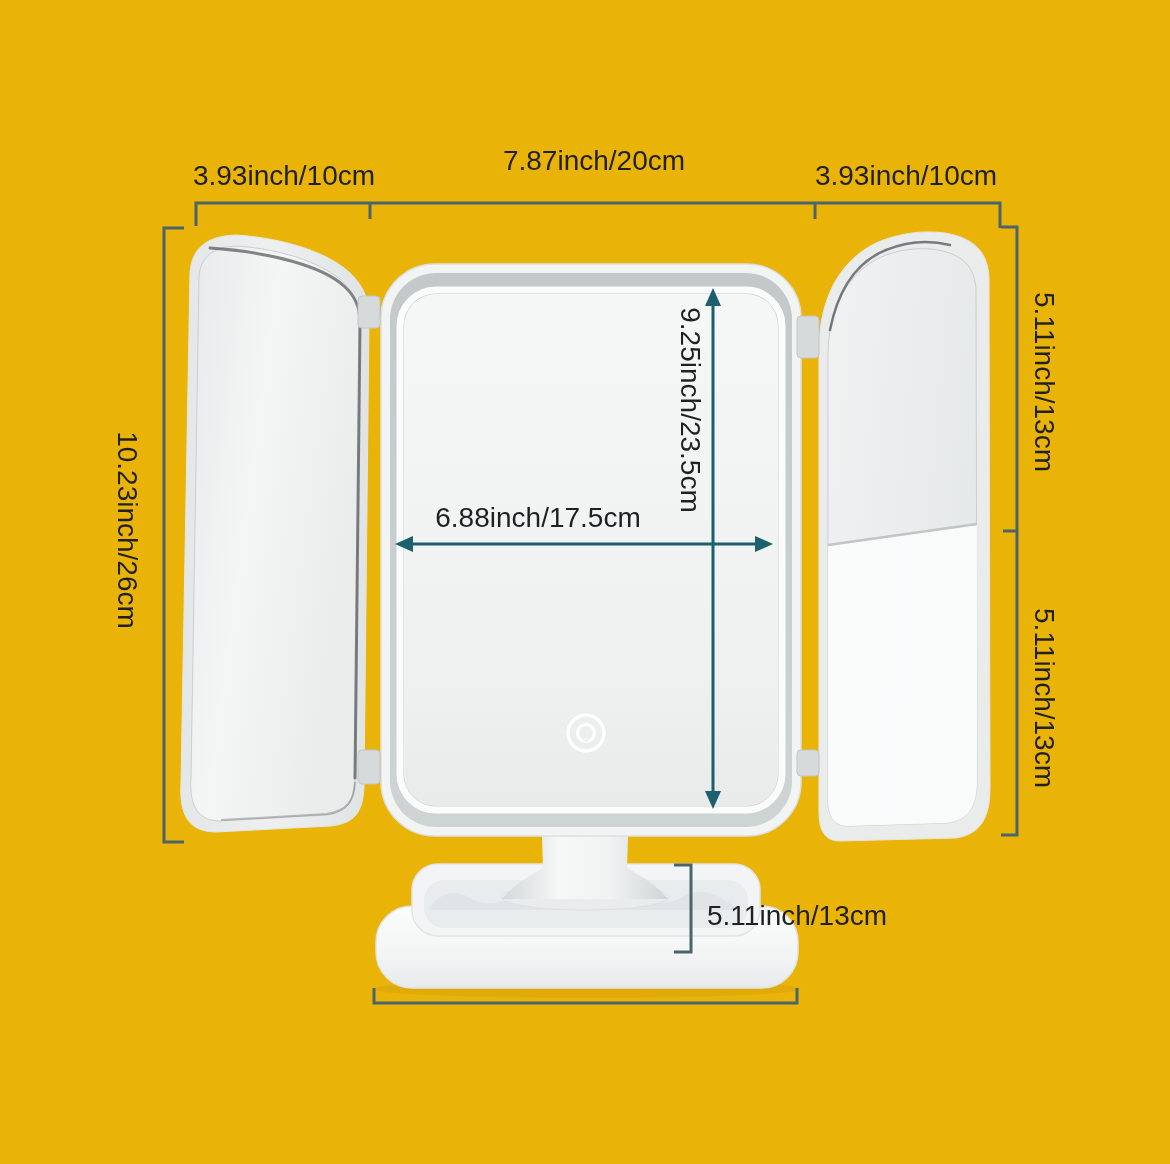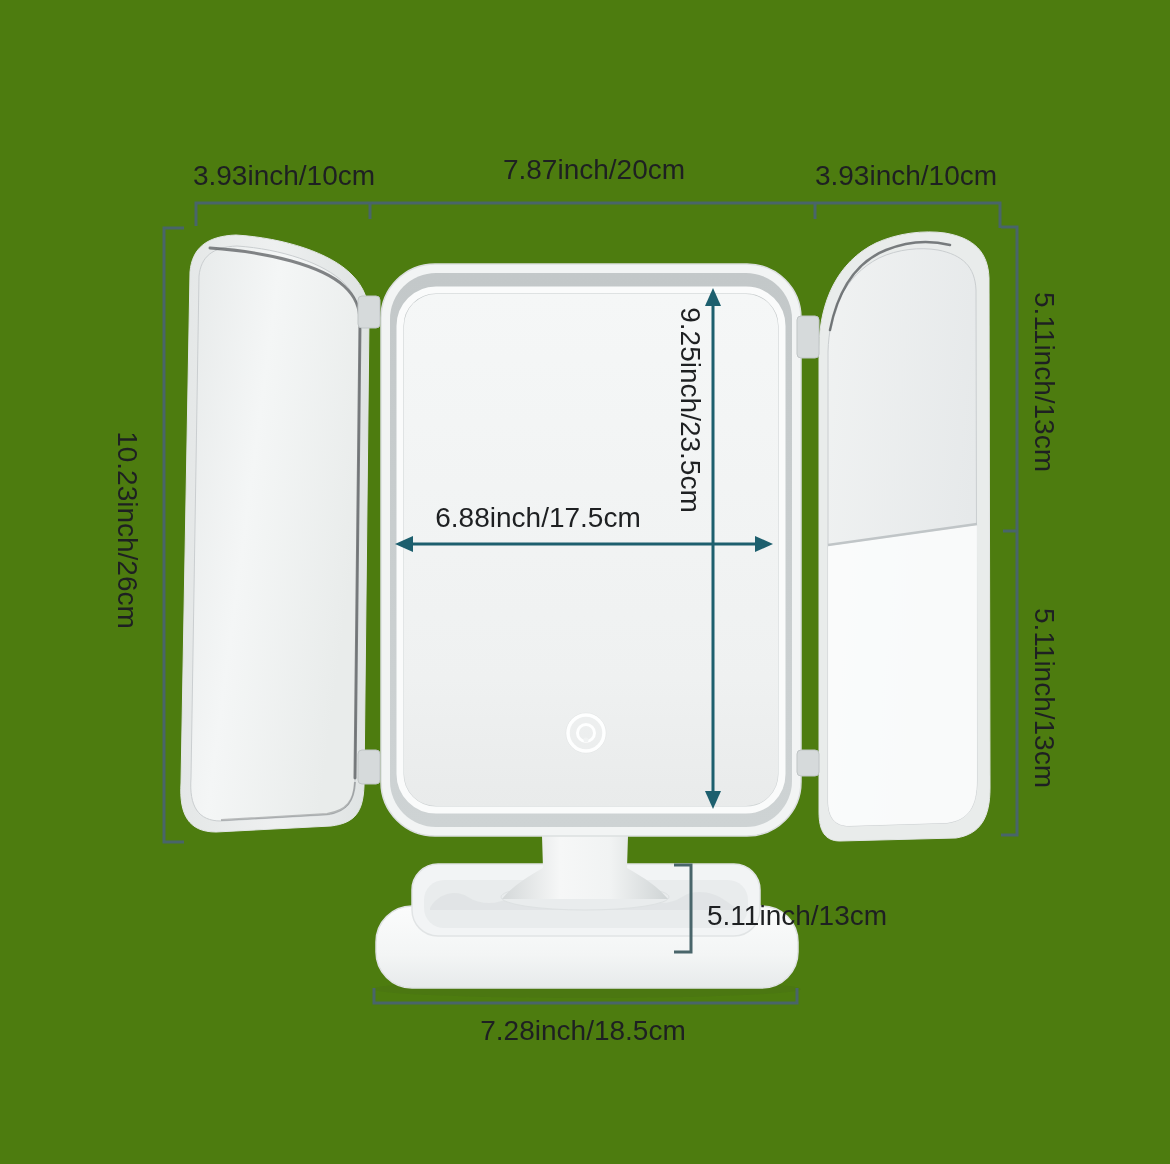--- a/index.html
+++ b/index.html
@@ -1,19 +1,19 @@
 <!DOCTYPE html>
 <html><head>
 <meta charset="utf-8">
 <style>
   html,body{margin:0;padding:0;background:#ffffff;}
   .stage{
     position:relative;
     width:1170px;height:1164px;
-    background:#4d7c0f;
+    background:#eab308;
     font-family:"Liberation Sans", sans-serif;
     overflow:hidden;
   }
   .stage svg{position:absolute;left:0;top:0;}
   .dim-label{
     position:absolute;
     font-size:28px;
     line-height:1;
     color:#1e2022;
     white-space:nowrap;
@@ -140,30 +140,29 @@
       <polygon points="713,288 705,306 721,306" fill="#1d5f6e"></polygon>
       <polygon points="713,809 705,791 721,791" fill="#1d5f6e"></polygon>
       <line x1="410" y1="544" x2="758" y2="544" stroke="#1d5f6e" stroke-width="3"></line>
       <polygon points="395,544 413,536 413,552" fill="#1d5f6e"></polygon>
       <polygon points="773,544 755,536 755,552" fill="#1d5f6e"></polygon>
     </g>
   </svg>
 
   <div class="dim-label" style="left:284px;top:176px;">3.93inch/10cm</div>
 
-  <div class="dim-label" style="left:594px;top:170px;">7.87inch/20cm</div>
+  <div class="dim-label" style="left:594px;top:161px;">7.87inch/20cm</div>
 
   <div class="dim-label" style="left:906px;top:176px;">3.93inch/10cm</div>
 
   <div class="dim-label rot" style="left:127px;top:530px;">10.23inch/26cm</div>
 
   <div class="dim-label rot" style="left:1044px;top:382px;">5.11inch/13cm</div>
 
   <div class="dim-label rot" style="left:1044px;top:698px;">5.11inch/13cm</div>
 
   <div class="dim-label rot" style="left:690px;top:410px;">9.25inch/23.5cm</div>
 
   <div class="dim-label" style="left:538px;top:518px;">6.88inch/17.5cm</div>
 
   <div class="dim-label left-anchor" style="left:707px;top:916px;">5.11inch/13cm</div>
 
-  <div class="dim-label" style="left:583px;top:1031px;">7.28inch/18.5cm</div>
 </div>
 
 </body></html>

